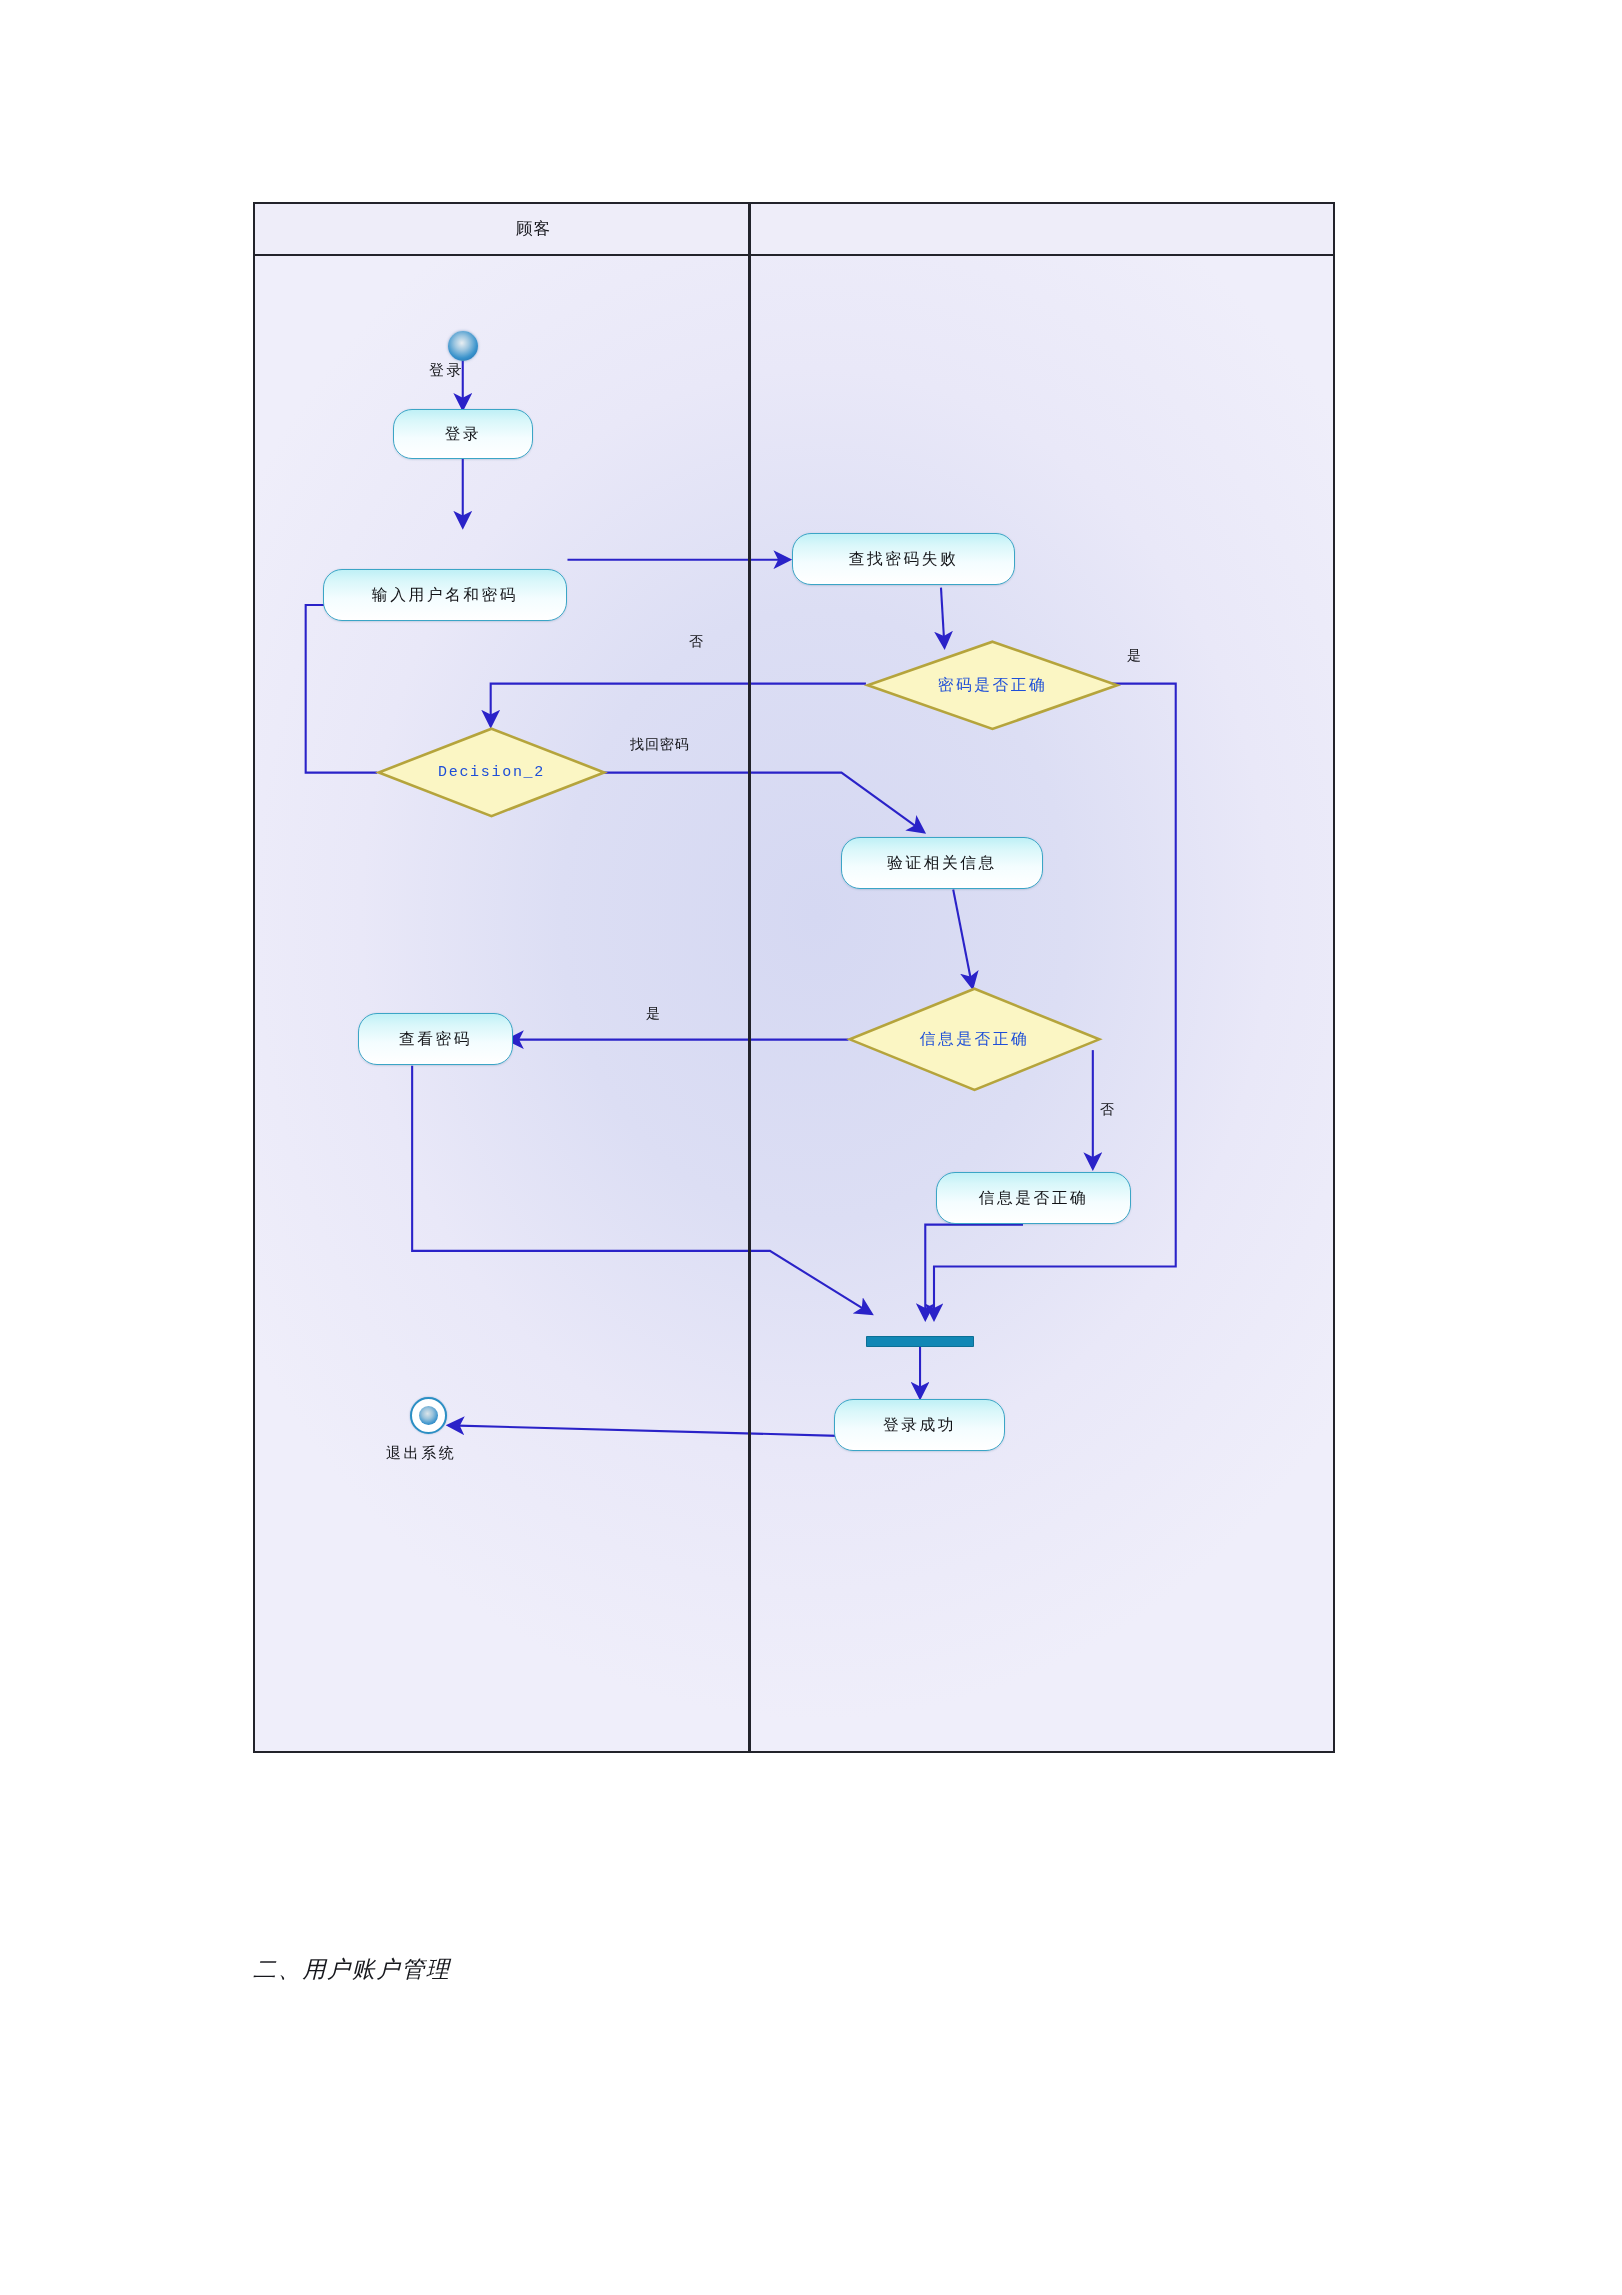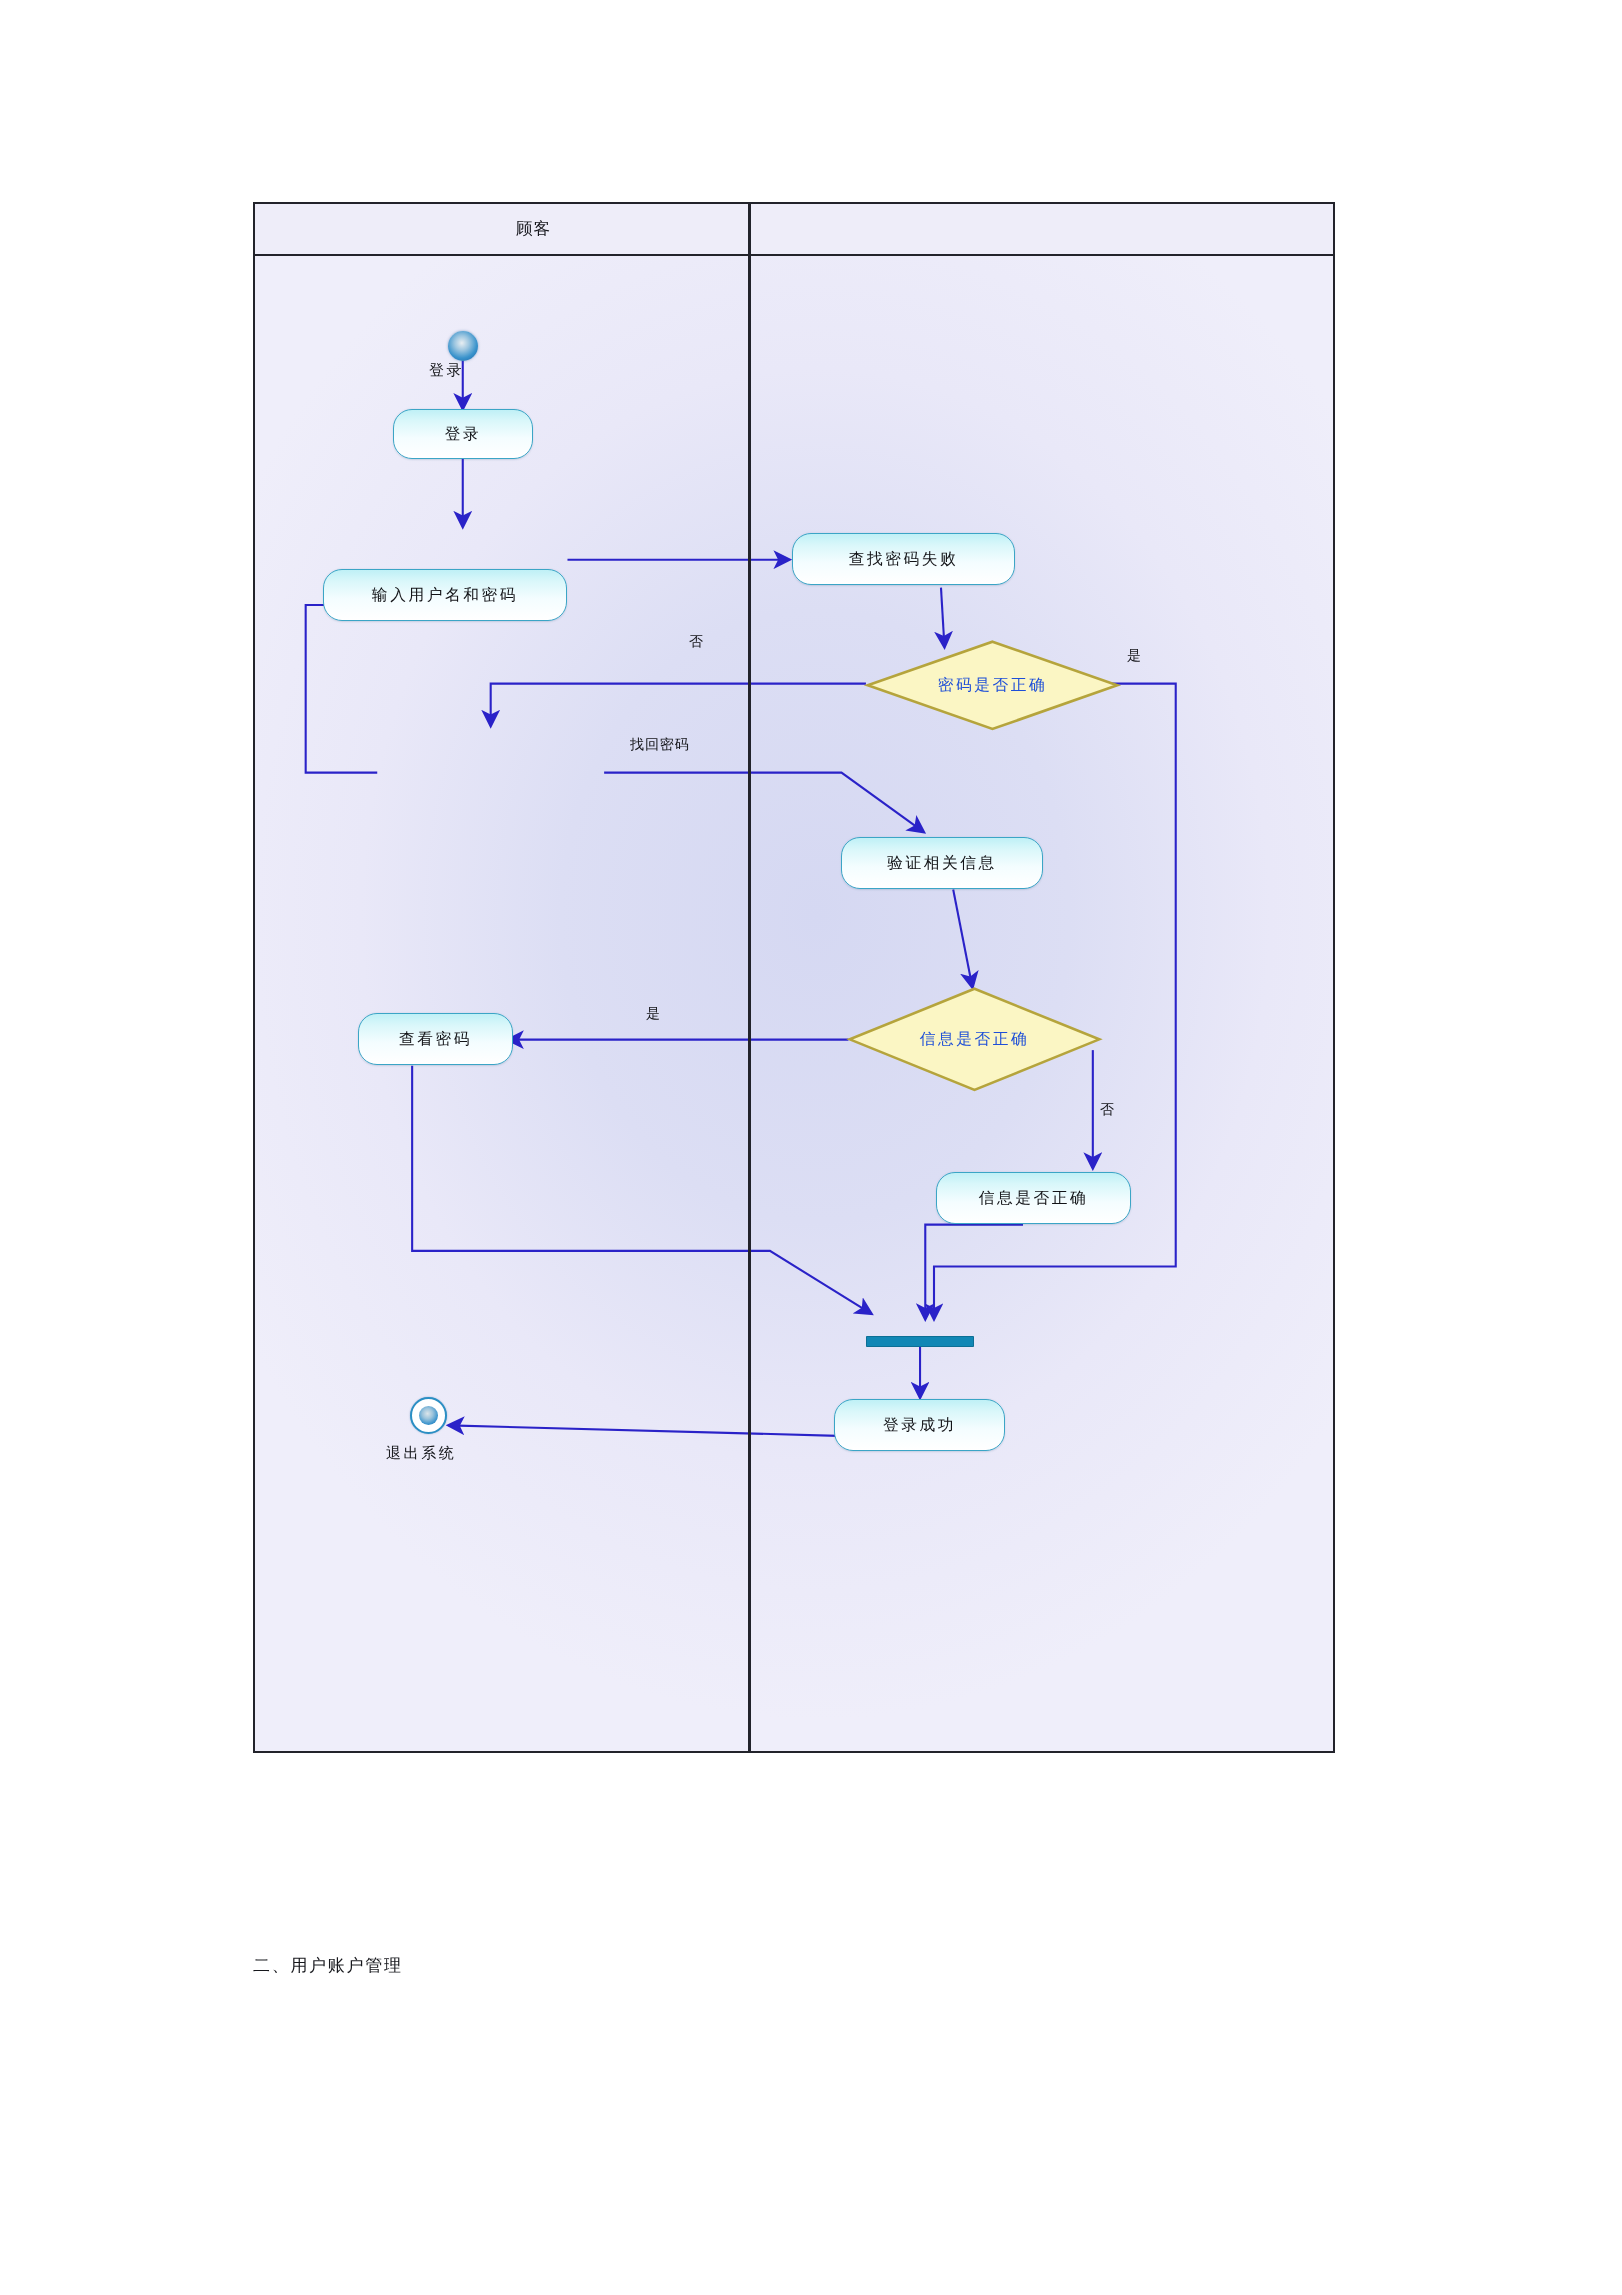--- a/index.html
+++ b/index.html
@@ -168,24 +168,25 @@
     letter-spacing: 2.6px;
     white-space: nowrap;
   }
   .lbl.small { font-size: 14px; letter-spacing: 0.9px; }
 
   
   #page-caption {
     position: absolute;
     left: 253px;
     top: 1954px;
-    font-size: 17px;
+    font-size: 23px;
     color: #16171c;
     letter-spacing: 1.7px;
     white-space: nowrap;
+    font-style: italic;
   }
 </style>
 </head>
 <body>
 
 <div id="diagram-frame">
 
   <div class="lane-wash"></div>
 
   <div id="lane-header-row">
@@ -253,20 +254,26 @@
       <span>查找密码失败</span>
     </div>
 
     <div class="decision-wrap" style="left:611px; top:384px; width:253px; height:91px;">
       <svg class="dmd" viewBox="0 0 290 104" preserveAspectRatio="none">
         <polygon points="145,2 288,52 145,102 2,52" fill="#fbf6c4" stroke="#b5a43c" stroke-width="3"></polygon>
       </svg>
       <div class="dlabel">密码是否正确</div>
     </div>
 
+    <div class="decision-wrap" style="left:122px; top:471px; width:229px; height:91px;">
+      <svg class="dmd" viewBox="0 0 262 104" preserveAspectRatio="none">
+        <polygon points="131,2 260,52 131,102 2,52" fill="#fbf6c4" stroke="#b5a43c" stroke-width="3"></polygon>
+      </svg>
+      <div class="dlabel mono">Decision_2</div>
+    </div>
 
     <div class="node action" style="left:586px; top:581px; width:202px; height:52px;">
       <span>验证相关信息</span>
     </div>
 
     <div class="decision-wrap" style="left:593px; top:731px; width:253px; height:105px;">
       <svg class="dmd" viewBox="0 0 290 120" preserveAspectRatio="none">
         <polygon points="145,2 288,60 145,118 2,60" fill="#fbf6c4" stroke="#b5a43c" stroke-width="3"></polygon>
       </svg>
       <div class="dlabel">信息是否正确</div>

